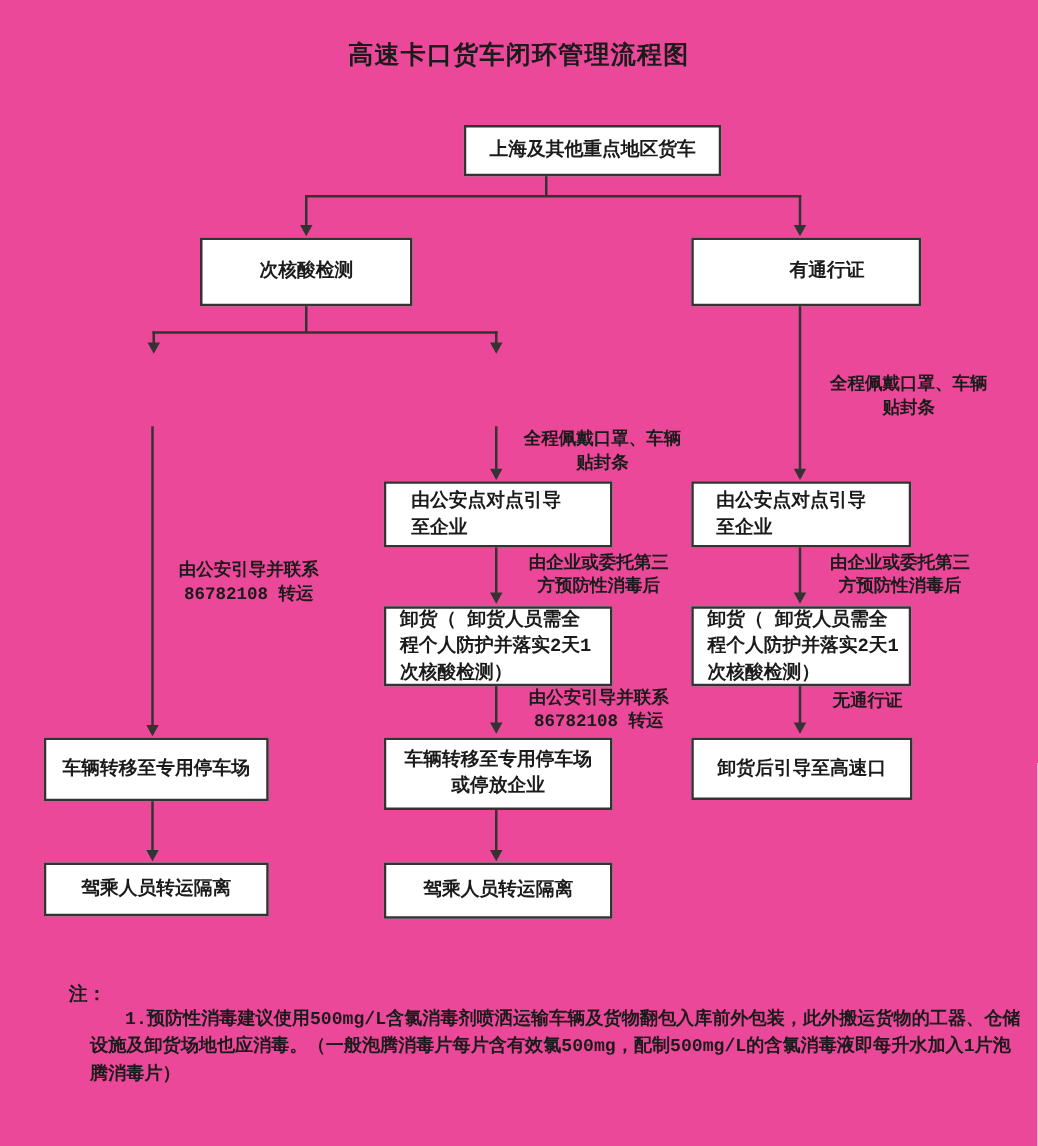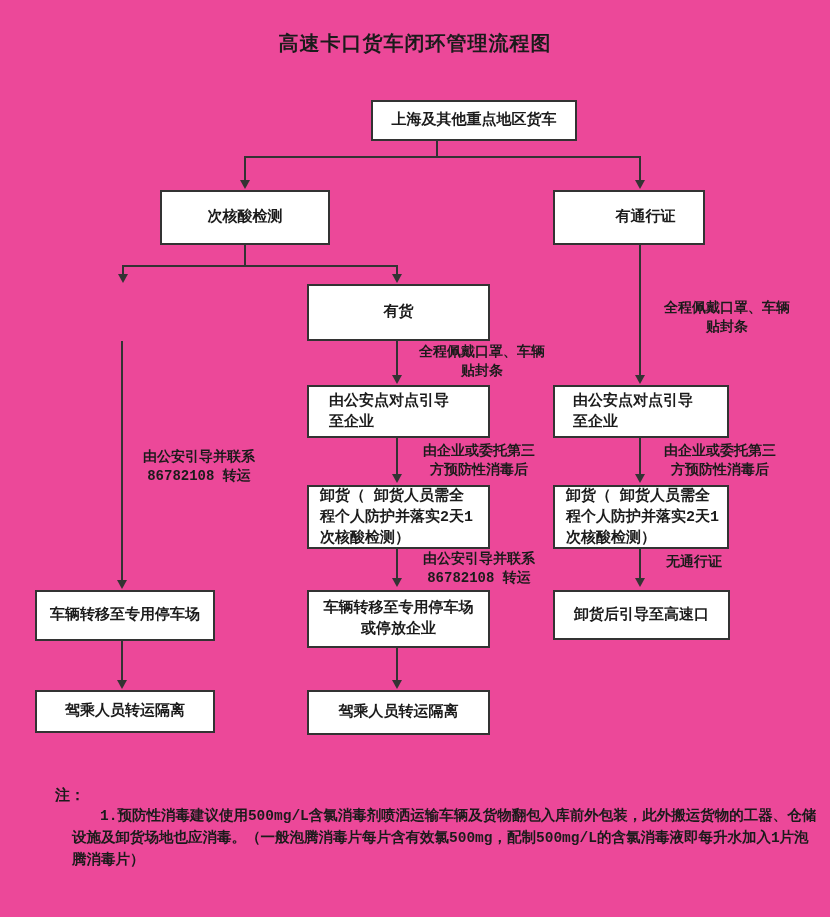--- a/index.html
+++ b/index.html
@@ -81,30 +81,29 @@
   <div class="box" style="left:335px; top:100px; width:206px; height:41px;margin-left:36px;">上海及其他重点地区货车</div>
 
   <div class="vline" style="left:436px; top:141px; height:16px;"></div>
   <div class="hline" style="left:244px; top:156px; width:397px;"></div>
   <div class="vline" style="left:244px; top:156px; height:26px;"></div>
   <div class="arrow-down" style="left:240px; top:180px;"></div>
   <div class="vline" style="left:639px; top:156px; height:26px;"></div>
   <div class="arrow-down" style="left:635px; top:180px;"></div>
 
   <div class="box" style="left:160px; top:190px; width:170px; height:55px;">次核酸检测</div>
-  <div class="box" style="left:553px; top:190px; width:152px; height:55px;padding-left:39px;">有通行证</div>
+  <div class="box" style="left:553px; top:190px; width:184px; height:55px;padding-left:39px;">有通行证</div>
 
   <div class="vline" style="left:244px; top:245px; height:21px;"></div>
   <div class="hline" style="left:122px; top:265px; width:276px;"></div>
   <div class="vline" style="left:122px; top:265px; height:12px;"></div>
   <div class="arrow-down" style="left:118px; top:274px;"></div>
   <div class="vline" style="left:396px; top:265px; height:12px;"></div>
   <div class="arrow-down" style="left:392px; top:274px;"></div>
 
-  <div class="box" style="left:307px; top:284px; width:183px; height:57px;">有货</div>
 
   <div class="vline" style="left:121px; top:341px; height:240px;"></div>
   <div class="arrow-down" style="left:117px; top:580px;"></div>
   <div class="edge-label" style="left:126px; top:448px; width:146px;">由公安引导并联系
 86782108 转运</div>
   <div class="box" style="left:35px; top:590px; width:180px; height:51px;">车辆转移至专用停车场</div>
   <div class="vline" style="left:121px; top:641px; height:40px;"></div>
   <div class="arrow-down" style="left:117px; top:680px;"></div>
   <div class="box" style="left:35px; top:690px; width:180px; height:43px;">驾乘人员转运隔离</div>
 

